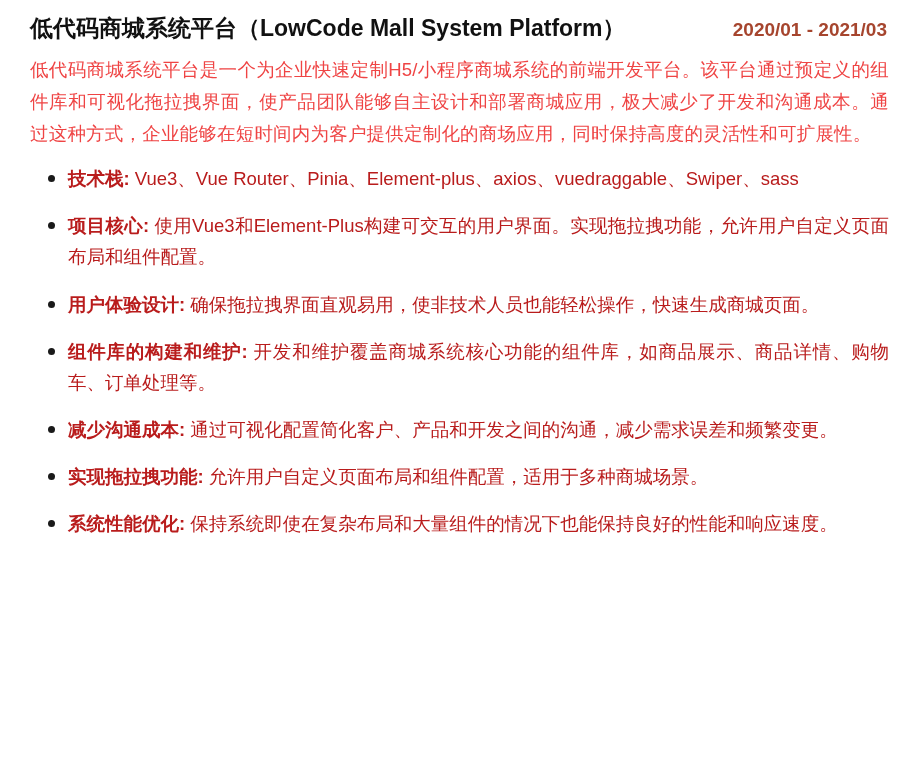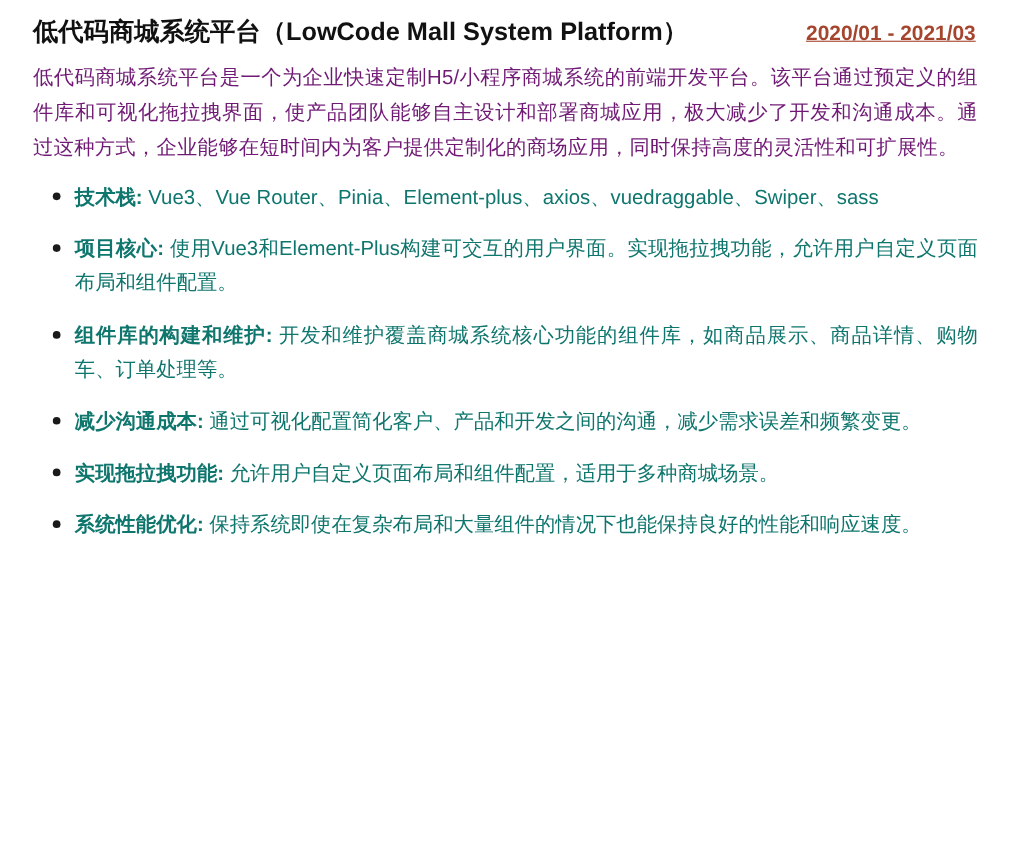--- a/index.html
+++ b/index.html
@@ -33,42 +33,41 @@
     letter-spacing: 0px;
     line-height: 1.3;
     white-space: nowrap;
   }
   .date {
     font-size: 19px;
     font-weight: bold;
     color: #A6452E;
     white-space: nowrap;
     padding-right: 2px;
-    text-decoration: underline;
   }
   .summary {
-    color: #701a75;
+    color: #ef4444;
     font-size: 18.5px;
     line-height: 1.72;
     margin: 0 0 14px 0;
     text-align: justify;
     letter-spacing: 0.2px;
   }
   ul.bullets {
     list-style: none;
     margin: 0;
     padding: 0;
   }
   ul.bullets > li {
     position: relative;
     padding-left: 38px;
     margin-bottom: 16px;
     font-size: 18.5px;
     line-height: 1.68;
-    color: #0f766e;
+    color: #b91c1c;
     text-align: justify;
   }
   ul.bullets > li:before {
     content: "";
     position: absolute;
     left: 18px;
     top: 12px;
     width: 7px;
     height: 7px;
     background: #1a1a1a;
@@ -94,20 +93,23 @@
   <p class="summary">低代码商城系统平台是一个为企业快速定制H5/小程序商城系统的前端开发平台。该平台通过预定义的组件库和可视化拖拉拽界面，使产品团队能够自主设计和部署商城应用，极大减少了开发和沟通成本。通过这种方式，企业能够在短时间内为客户提供定制化的商场应用，同时保持高度的灵活性和可扩展性。</p>
 
   <ul class="bullets">
     <li>
       <span class="lead">技术栈:</span><span class="rest"> Vue3、Vue Router、Pinia、Element-plus、axios、vuedraggable、Swiper、sass</span>
     </li>
     <li>
       <span class="lead">项目核心:</span><span class="rest"> 使用Vue3和Element-Plus构建可交互的用户界面。实现拖拉拽功能，允许用户自定义页面布局和组件配置。</span>
     </li>
     <li>
+      <span class="lead">用户体验设计:</span><span class="rest"> 确保拖拉拽界面直观易用，使非技术人员也能轻松操作，快速生成商城页面。</span>
+    </li>
+    <li>
       <span class="lead">组件库的构建和维护:</span><span class="rest"> 开发和维护覆盖商城系统核心功能的组件库，如商品展示、商品详情、购物车、订单处理等。</span>
     </li>
     <li>
       <span class="lead">减少沟通成本:</span><span class="rest"> 通过可视化配置简化客户、产品和开发之间的沟通，减少需求误差和频繁变更。</span>
     </li>
     <li>
       <span class="lead">实现拖拉拽功能:</span><span class="rest"> 允许用户自定义页面布局和组件配置，适用于多种商城场景。</span>
     </li>
     <li>
       <span class="lead">系统性能优化:</span><span class="rest"> 保持系统即使在复杂布局和大量组件的情况下也能保持良好的性能和响应速度。</span>

